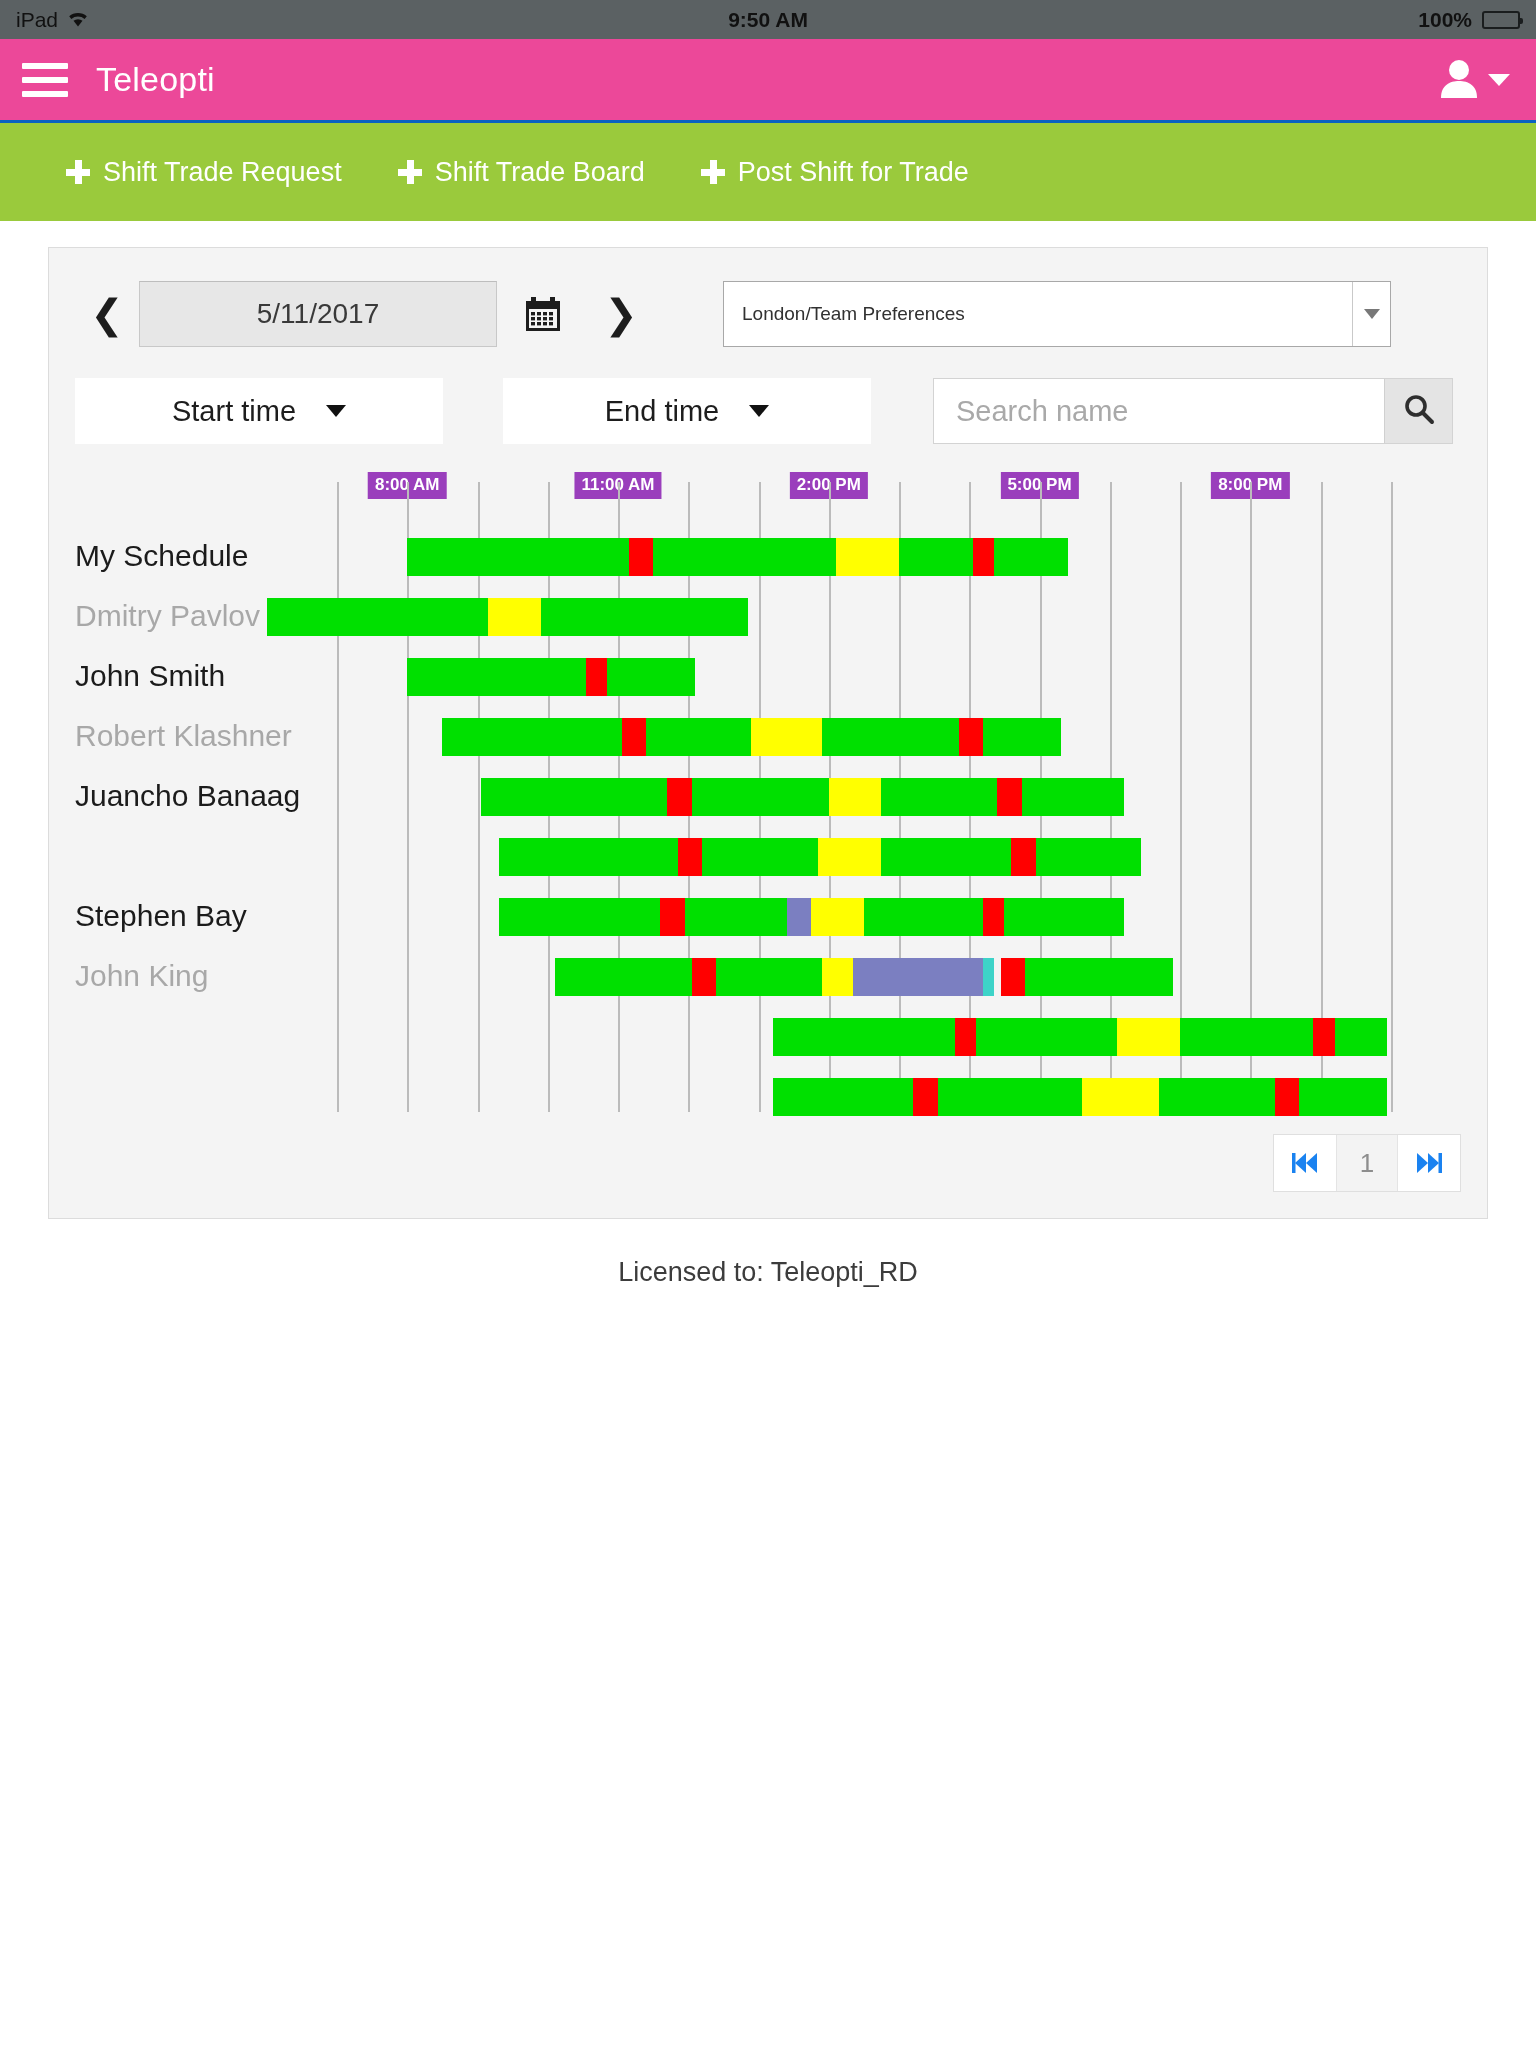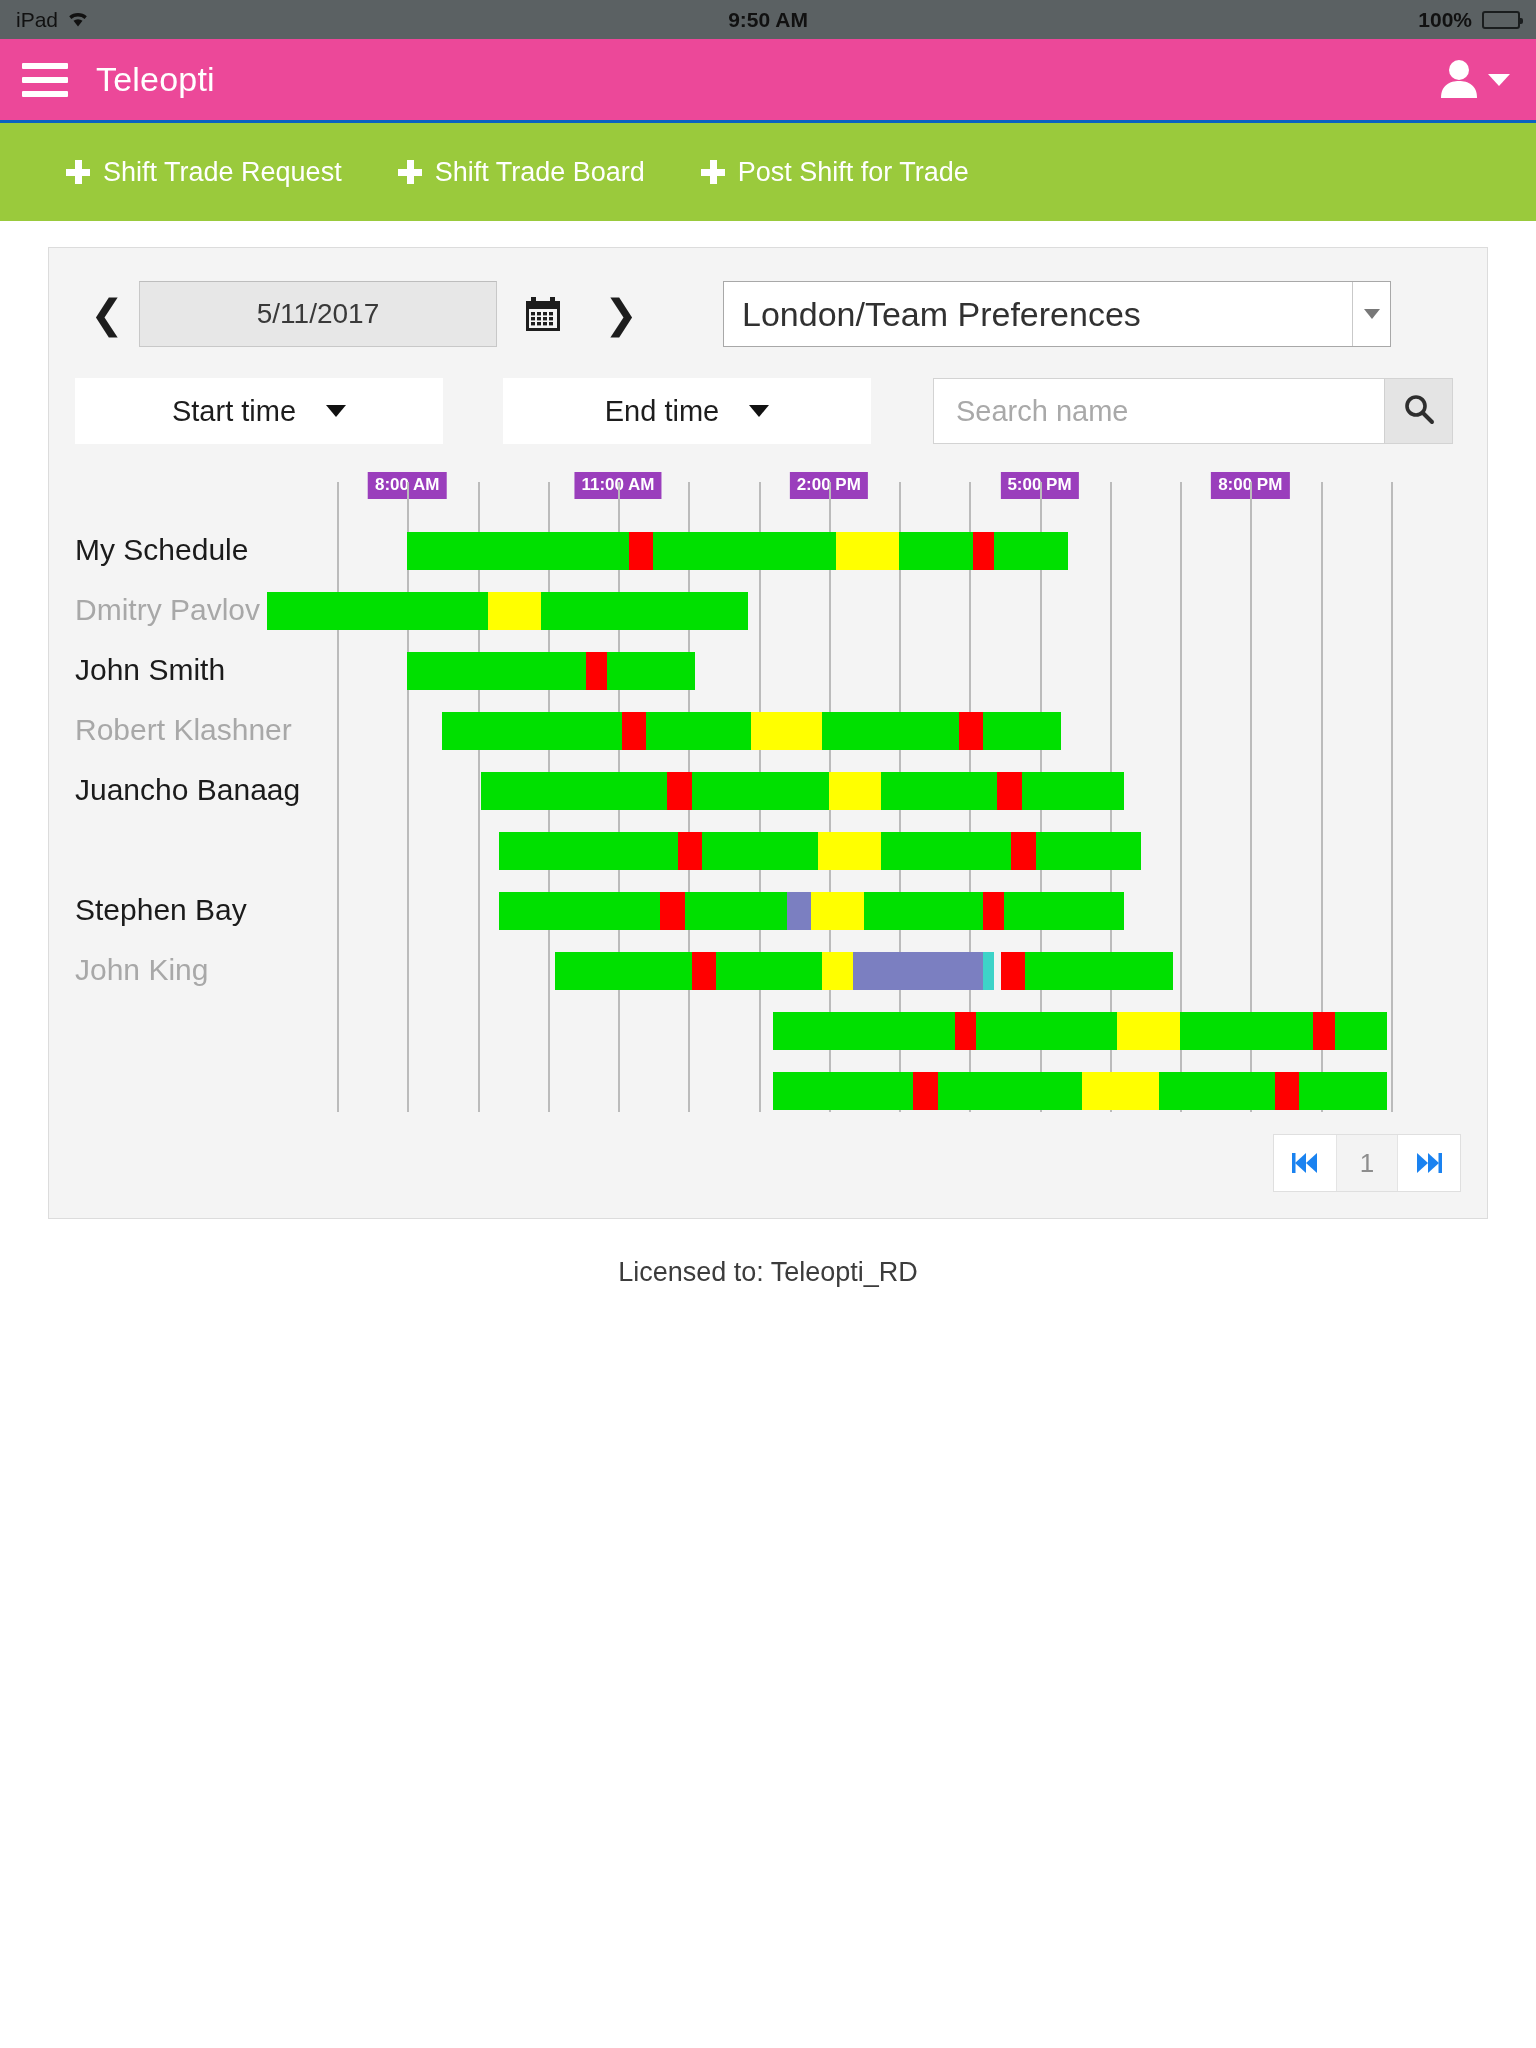--- a/index.html
+++ b/index.html
@@ -112,21 +112,21 @@
     cursor: pointer;
   }
   .team-select {
     margin-left: 70px;
     flex: 1; height: 66px; max-width: 668px;
     background: #fff; border: 1px solid #a8a8a8;
     display: flex; align-items: stretch; cursor: pointer;
   }
   .team-select-label {
     flex: 1; display: flex; align-items: center;
-    padding-left: 18px; font-size: 34px; color: #313131;
+    padding-left: 18px; font-size: 19px; color: #313131;
   }
   .team-select-arrow {
     width: 38px; border-left: 1px solid #c9c9c9;
     display: flex; align-items: center; justify-content: center;
   }
   .tri-sm {
     width: 0; height: 0;
     border-left: 8px solid transparent; border-right: 8px solid transparent;
     border-top: 10px solid #787878;
   }
@@ -169,21 +169,21 @@
     position: absolute; top: 10px; bottom: 0; width: 2px; background: #bbbbbb;
   }
   .tl-labels { position: absolute; left: 262px; right: 0; top: 0; height: 26px; }
   .tl-label {
     position: absolute; top: 0;
     background: #9a3ebc; color: #fff;
     font-size: 17px; font-weight: bold;
     padding: 3px 7px 4px 7px; white-space: nowrap;
     transform: translateX(-50%);
   }
-  .rows { position: absolute; left: 0; right: 0; top: 48px; }
+  .rows { position: absolute; left: 0; right: 0; top: 54px; }
   .srow { position: relative; height: 60px; }
   .srow-name {
     position: absolute; left: 0; top: 0; height: 60px; width: 250px;
     display: flex; align-items: center;
     font-size: 30px; color: #1b1b1b;
   }
   .srow-name.muted { color: #a8a8a8; }
   .srow-bar {
     position: absolute; top: 12px; height: 38px;
     left: 262px; right: 0;

